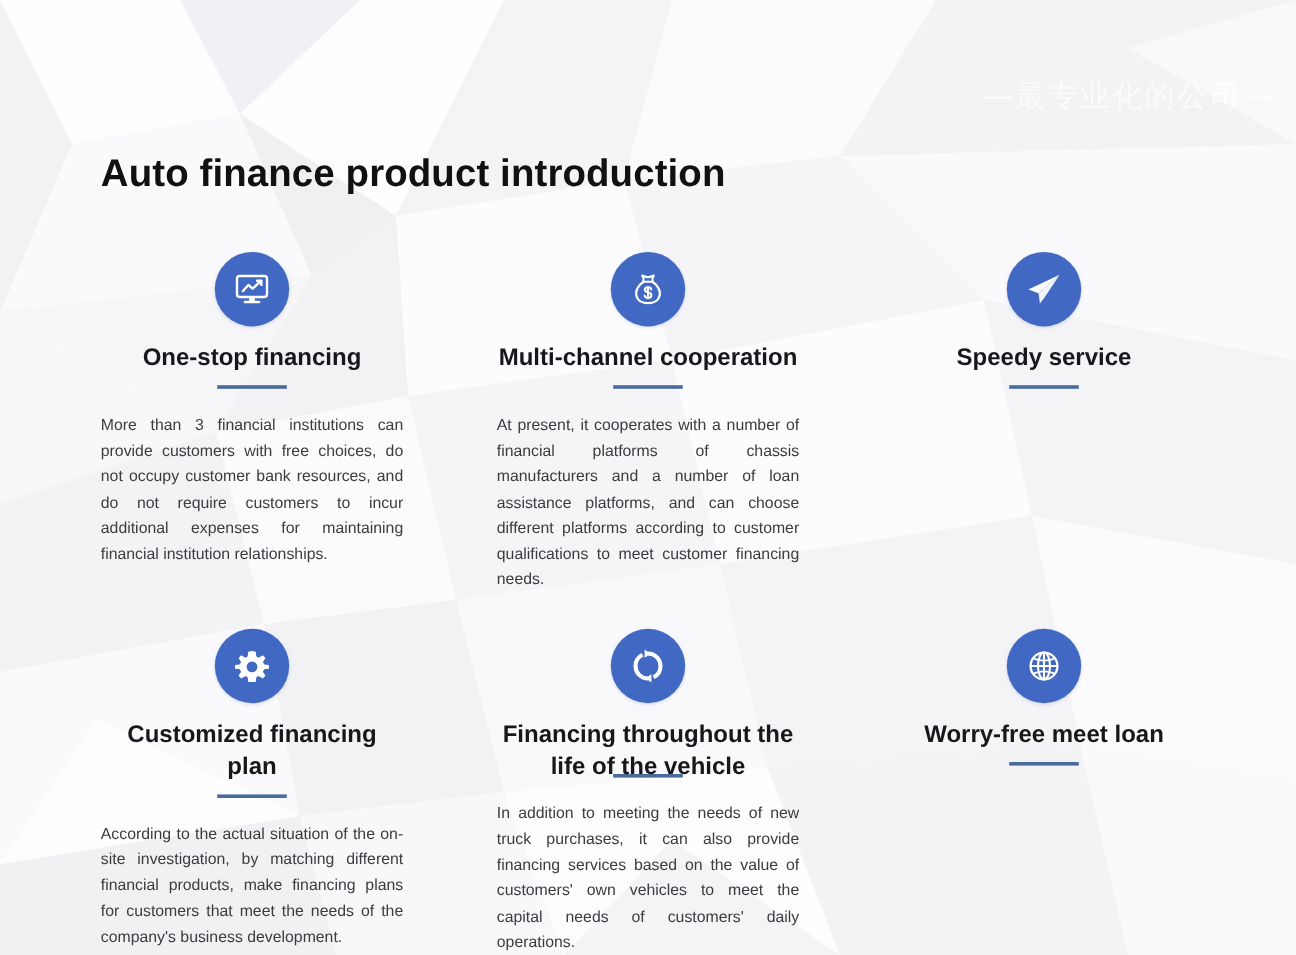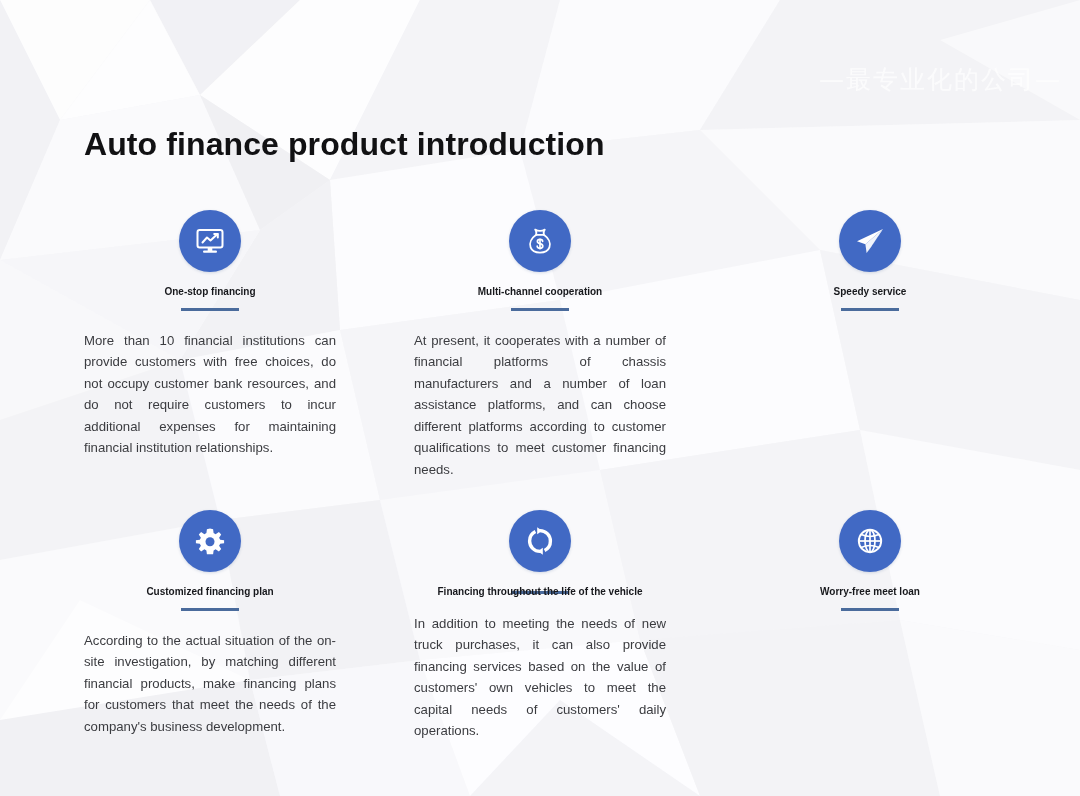--- a/index.html
+++ b/index.html
@@ -88,21 +88,21 @@
     background: #4169c4;
     display: flex;
     align-items: center;
     justify-content: center;
     box-shadow: 0 1px 3px rgba(40,70,130,0.18);
   }
   .icon-circle svg { display: block; }
 
   .card-title {
     text-align: center;
-    font-size: 10px;
+    font-size: 20px;
     font-weight: bold;
     color: #17181c;
     line-height: 1.35;
     position: relative;
     z-index: 2;
   }
 
   .divider {
     width: 58px;
     height: 3px;
@@ -187,21 +187,21 @@
               <rect x="4.5" y="6" width="25" height="17.5" rx="2.2" fill="none" stroke="#ffffff" stroke-width="2"></rect>
               <path d="M9.5 18.5 L14 13.5 L17.5 16.5 L24.5 10" fill="none" stroke="#ffffff" stroke-width="2" stroke-linecap="round" stroke-linejoin="round"></path>
               <path d="M21.2 10 L24.8 10 L24.8 13.4" fill="none" stroke="#ffffff" stroke-width="2" stroke-linecap="round" stroke-linejoin="round"></path>
               <rect x="14.7" y="23.5" width="4.6" height="3.6" fill="#ffffff"></rect>
               <rect x="10" y="26.6" width="14" height="2.2" rx="1.1" fill="#ffffff"></rect>
             </svg>
           </div>
         </div>
         <div class="card-title">One-stop financing</div>
         <div class="divider"></div>
-        <div class="card-body">More than 10 financial institutions can provide customers with free choices, do not occupy customer bank resources, and do not require customers to incur additional expenses for maintaining financial institution relationships.</div>
+        <div class="card-body">More than 3 financial institutions can provide customers with free choices, do not occupy customer bank resources, and do not require customers to incur additional expenses for maintaining financial institution relationships.</div>
       </div>
 
       <div class="card">
         <div class="icon-wrap">
           <div class="icon-circle">
             <svg width="34" height="34" viewBox="0 0 34 34">
               <path d="M13.2 10.8 C8.5 14 6 19 7.6 23.4 C8.9 27 12.4 28.6 17 28.6
                        C21.6 28.6 25.1 27 26.4 23.4 C28 19 25.5 14 20.8 10.8 Z" fill="none" stroke="#ffffff" stroke-width="1.8" stroke-linejoin="round"></path>
               <path d="M13.2 10.8 C13.6 9 13.2 7 12.2 5.6 C14 6.6 15.6 6.9 17 6.9
                        C18.4 6.9 20 6.6 21.8 5.6 C20.8 7 20.4 9 20.8 10.8" fill="none" stroke="#ffffff" stroke-width="1.8" stroke-linejoin="round" stroke-linecap="round"></path>

